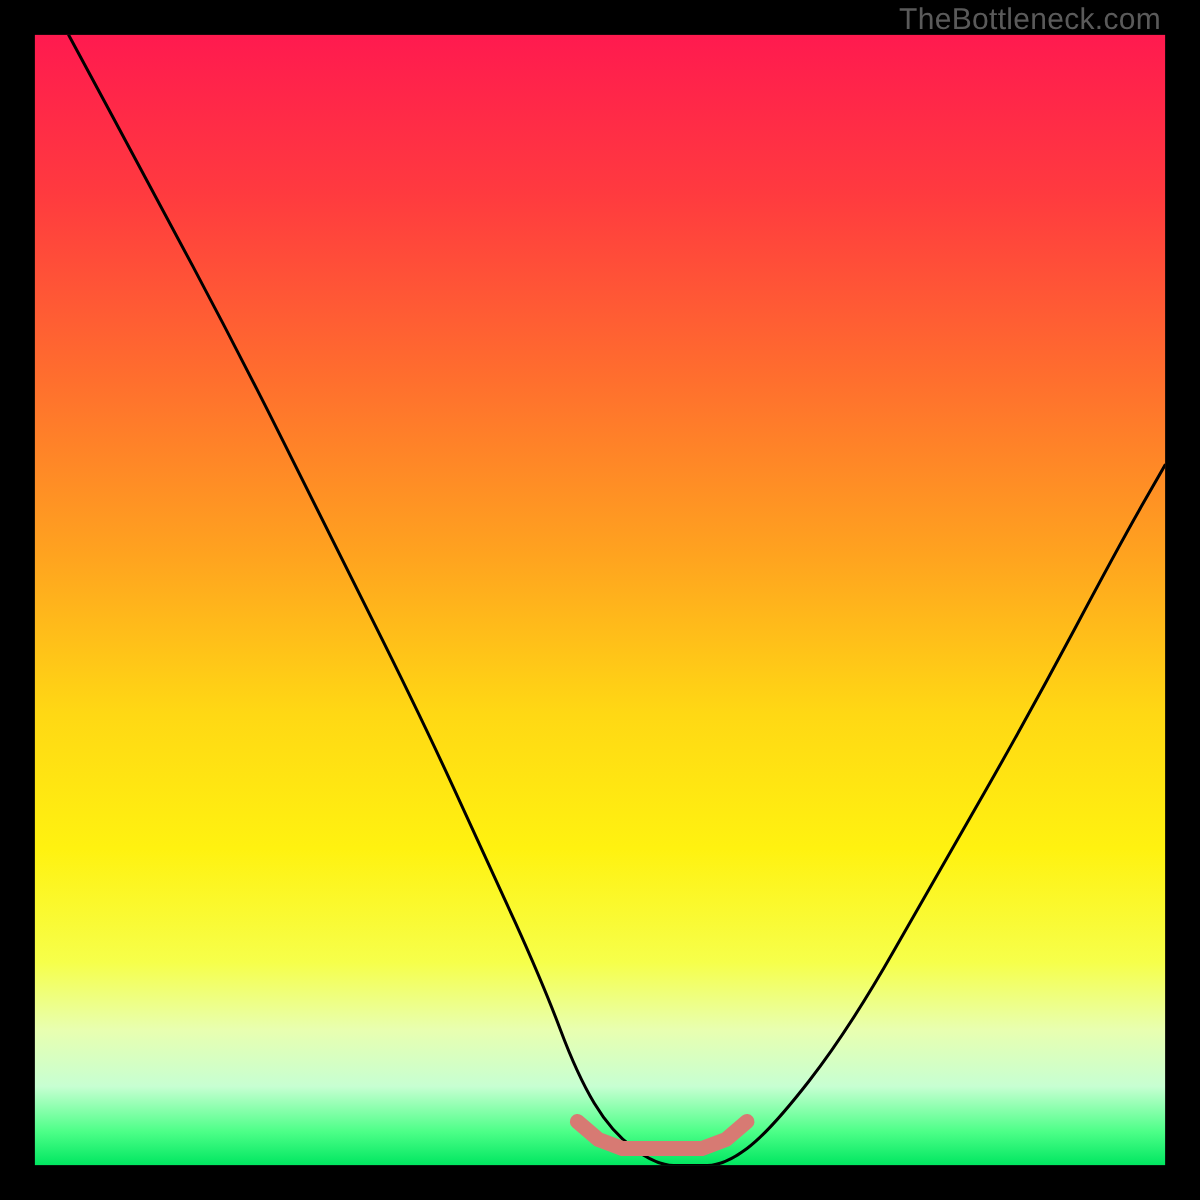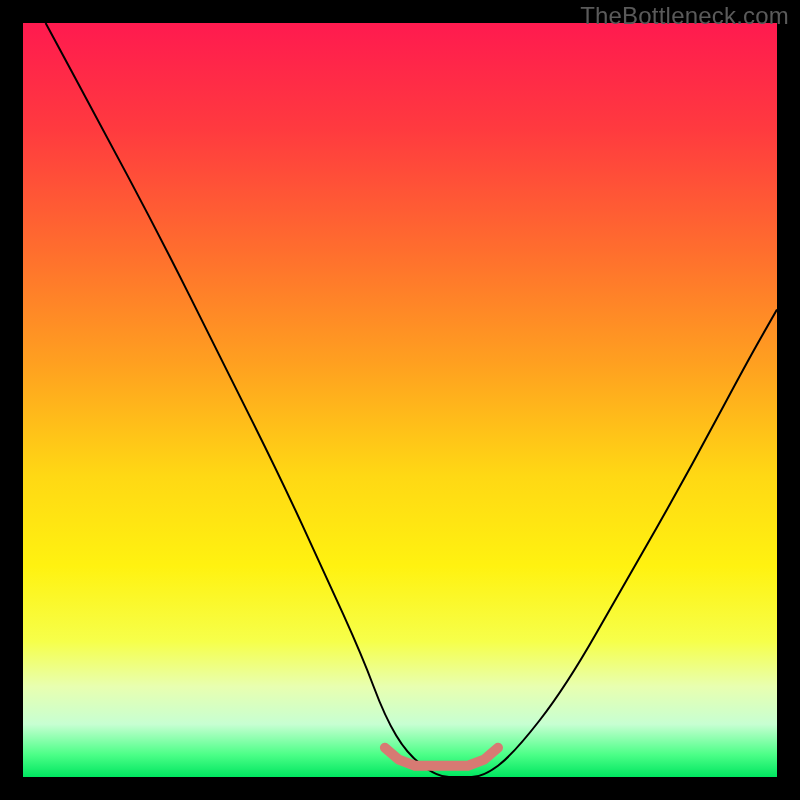--- a/index.html
+++ b/index.html
@@ -34,23 +34,23 @@
   .curve-svg {
     position: absolute;
     left: 0;
     top: 0;
     width: 100%;
     height: 100%;
   }
   .watermark {
     position: absolute;
     top: 2px;
-    right: 11px;
+    right: 26px;
     font-family: Arial, Helvetica, sans-serif;
-    font-size: 24px;
+    font-size: 20px;
     font-weight: 500;
     color: #5a5a5a;
     letter-spacing: 0.2px;
   }
 </style>
 </head>
 <body>
 
 <div class="frame">
 

